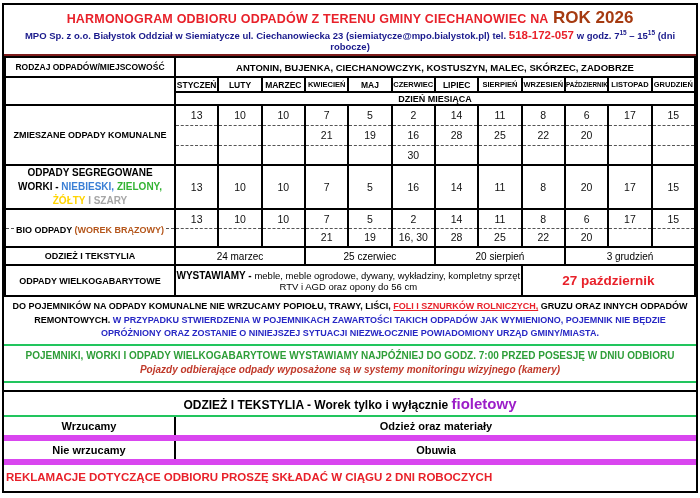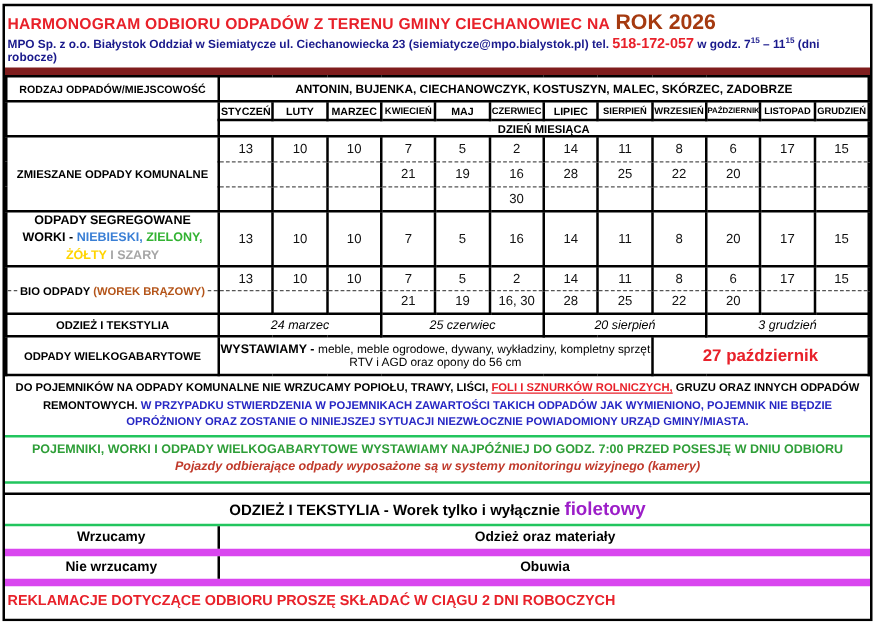--- a/index.html
+++ b/index.html
@@ -1,19 +1,19 @@
 <!DOCTYPE html>
 <html><head>
 <meta charset="utf-8">
 <style>
   html,body { margin:0; padding:0; background:#fff; font-family:"Liberation Sans", sans-serif; }
   .sheet { width:692px; margin:3px auto 0; border:2px solid #000; background:#fff; }
 
   
-  .titleblock { border-bottom:6px solid #7f1d1d; text-align:left; padding:3px 2px 2px; }
+  .titleblock { border-bottom:2px solid #7f1d1d; text-align:center; padding:3px 2px 2px; }
   .title-main { color:#e8212a; font-weight:bold; font-size:12.5px; letter-spacing:.2px; }
   .title-year { color:#a53a10; font-weight:bold; font-size:17px; }
   .subtitle { color:#1a1a8c; font-weight:bold; font-size:9.5px; margin-top:1px; }
   .subtitle .phone { color:#e8212a; font-size:11.5px; }
   .subtitle sup { font-size:6.5px; }
 
   
   table.sched { width:100%; border-collapse:collapse; table-layout:fixed; }
   table.sched td { border:2px solid #000; padding:0; text-align:center; vertical-align:middle; overflow:hidden; }
   td.labelcell { font-weight:bold; font-size:9px; padding:1px 2px; }
@@ -33,21 +33,21 @@
   tr.r-bulk { height:31px; }
   td.num { font-size:10.5px; color:#111; }
   td.num.dash-b { border-bottom:1px dashed #555; }
   td.num.dash-t { border-top:1px dashed #555; }
   .c-blue { color:#3a7fd5; } .c-green { color:#33b333; } .c-yellow { color:#ffd400; }
   .c-gray { color:#a6a6a6; } .c-brown { color:#b4551a; }
   td.seglabel { font-weight:bold; font-size:10px; line-height:14px; }
   td.biolabel { position:relative;margin-top:36px; }
   td.biolabel::before { content:""; position:absolute; left:0; right:0; top:50%; border-top:1px dashed #555; }
   td.biolabel .bio-inner { position:relative; background:#fff; padding:0 2px; font-weight:bold; font-size:9px; }
-  td.texdate { font-size:10px;font-style:italic; }
+  td.texdate { font-size:10px; }
   td.bulkinfo { font-size:9.5px; padding:1px 4px; }
   td.bulkinfo b { font-size:10px; }
   td.bulkdate { color:#e8212a; font-weight:bold; font-size:13.5px; }
 
   
   .block { border-bottom:2px solid #22c55e; text-align:center; }
   .notice1 { font-weight:bold; font-size:9px; line-height:13.5px; padding:3px 4px; color:#000; }
   .notice1 .red-u { color:#e8212a; text-decoration:underline; }
   .notice1 .blue { color:#2727c4; }
   .notice2 { font-weight:bold; font-size:10px; line-height:14.5px; padding:3px 6px; color:#2e9e38; }
@@ -64,21 +64,21 @@
 <body>
 
 <div class="sheet">
 
   <div class="titleblock">
     <div>
       <span class="title-main">HARMONOGRAM ODBIORU ODPADÓW Z TERENU GMINY CIECHANOWIEC NA</span>
       <span class="title-year">ROK 2026</span>
     </div>
     <div class="subtitle">
-      <span>MPO Sp. z o.o. Białystok Oddział w Siemiatycze ul. Ciechanowiecka 23 (siemiatycze@mpo.bialystok.pl) tel. </span><span class="phone">518-172-057</span><span> w godz. 7</span><sup>15</sup><span> – 11</span><sup>15</sup><span> (dni robocze)</span>
+      <span>MPO Sp. z o.o. Białystok Oddział w Siemiatycze ul. Ciechanowiecka 23 (siemiatycze@mpo.bialystok.pl) tel. </span><span class="phone">518-172-057</span><span> w godz. 7</span><sup>15</sup><span> – 15</span><sup>15</sup><span> (dni robocze)</span>
     </div>
   </div>
 
   <table class="sched">
     <colgroup>
       <col style="width:170px">
       <col span="12">
     </colgroup>
     <tbody>
         <tr class="r-towns">

